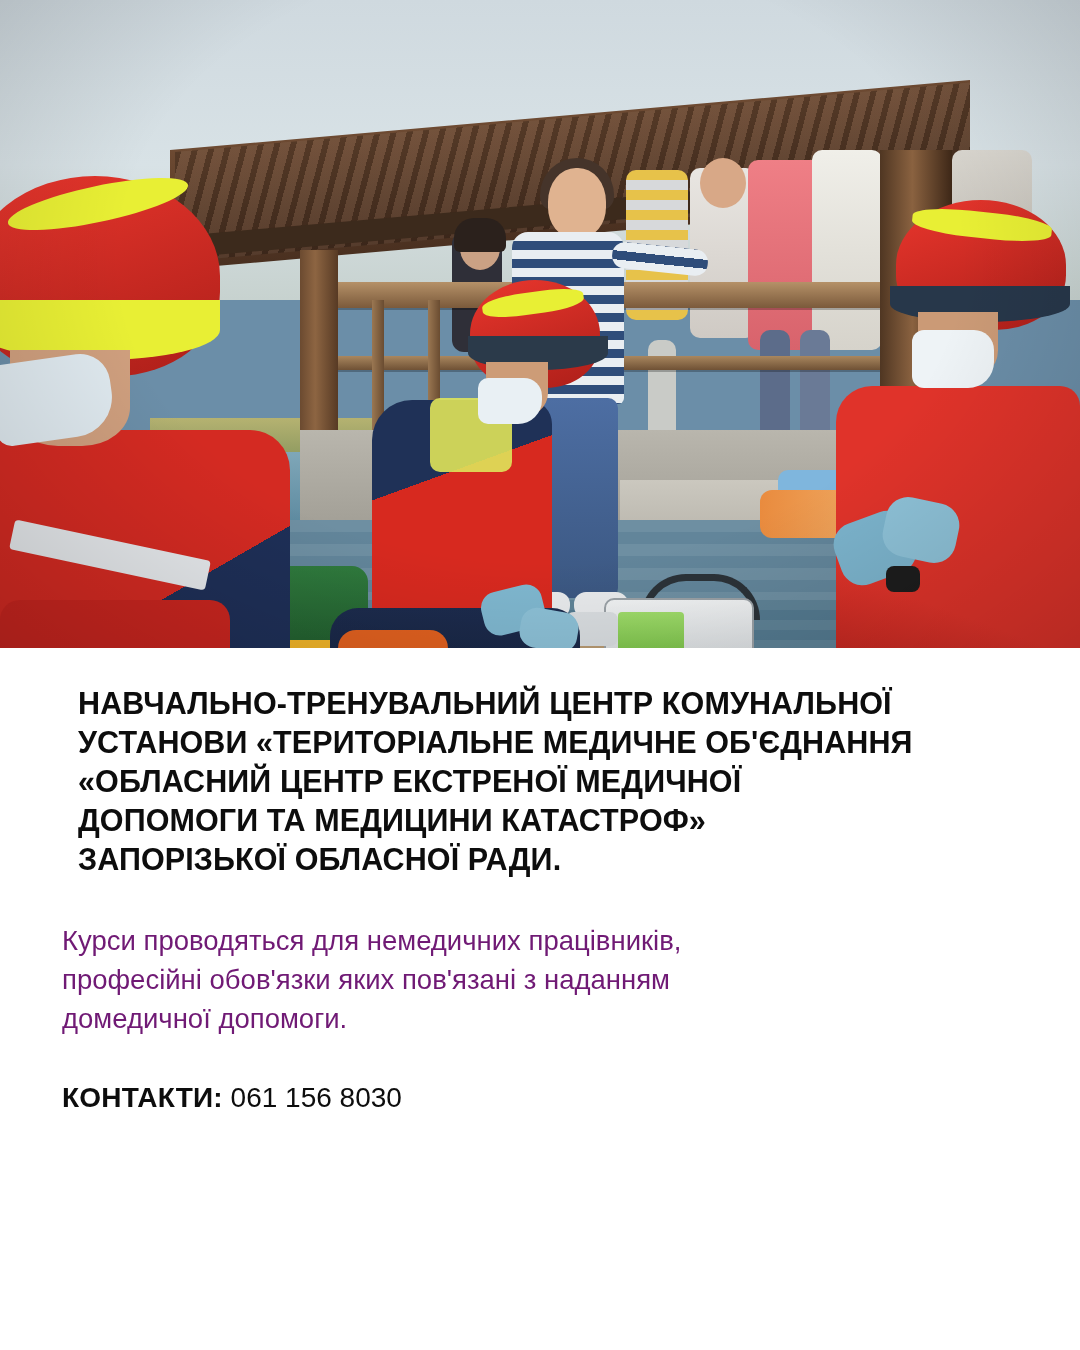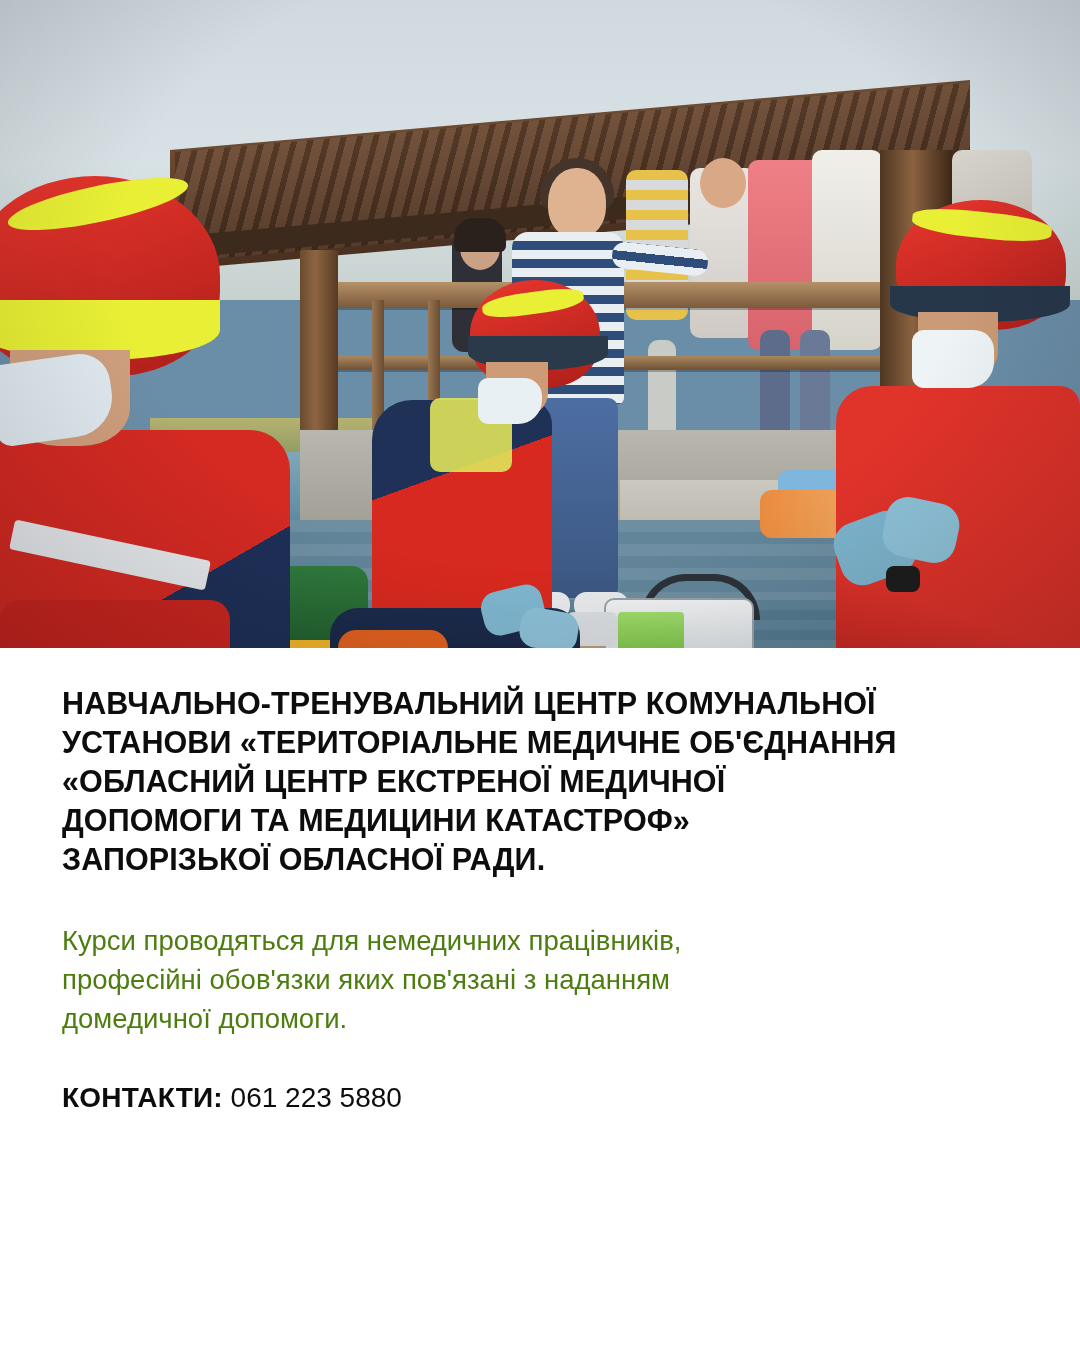--- a/index.html
+++ b/index.html
@@ -226,27 +226,27 @@
     padding: 36px 62px 0 62px;
     flex: 1;
   }
   .headline {
     font-size: 30.5px;
     font-weight: bold;
     line-height: 1.28;
     letter-spacing: 0.1px;
     text-transform: uppercase;
     color: #0d0d0d;
-    margin: 0 0 42px 0;
+    margin: 0 0 42px 16px;
     white-space: pre-line;
   }
   .body-text {
     font-size: 27.5px;
     line-height: 1.42;
-    color: #4d7c0f;
+    color: #701a75;
     margin: 0 0 44px 0;
     white-space: pre-line;
   }
   .contacts {
     font-size: 28px;
     color: #0d0d0d;
   }
   .contacts .label {
     font-weight: bold;
     text-transform: uppercase;
@@ -365,17 +365,17 @@
     <h1 class="headline">НАВЧАЛЬНО-ТРЕНУВАЛЬНИЙ ЦЕНТР КОМУНАЛЬНОЇ
 УСТАНОВИ «ТЕРИТОРІАЛЬНЕ МЕДИЧНЕ ОБ'ЄДНАННЯ
 «ОБЛАСНИЙ ЦЕНТР ЕКСТРЕНОЇ МЕДИЧНОЇ
 ДОПОМОГИ ТА МЕДИЦИНИ КАТАСТРОФ»
 ЗАПОРІЗЬКОЇ ОБЛАСНОЇ РАДИ.</h1>
     <p class="body-text">Курси проводяться для немедичних працівників,
 професійні обов'язки яких пов'язані з наданням
 домедичної допомоги.</p>
     <div class="contacts">
       <span class="label">КОНТАКТИ:</span>
-      <span class="phone">061 223 5880</span>
+      <span class="phone">061 156 8030</span>
     </div>
   </div>
 
 </div>
 
 </body></html>

